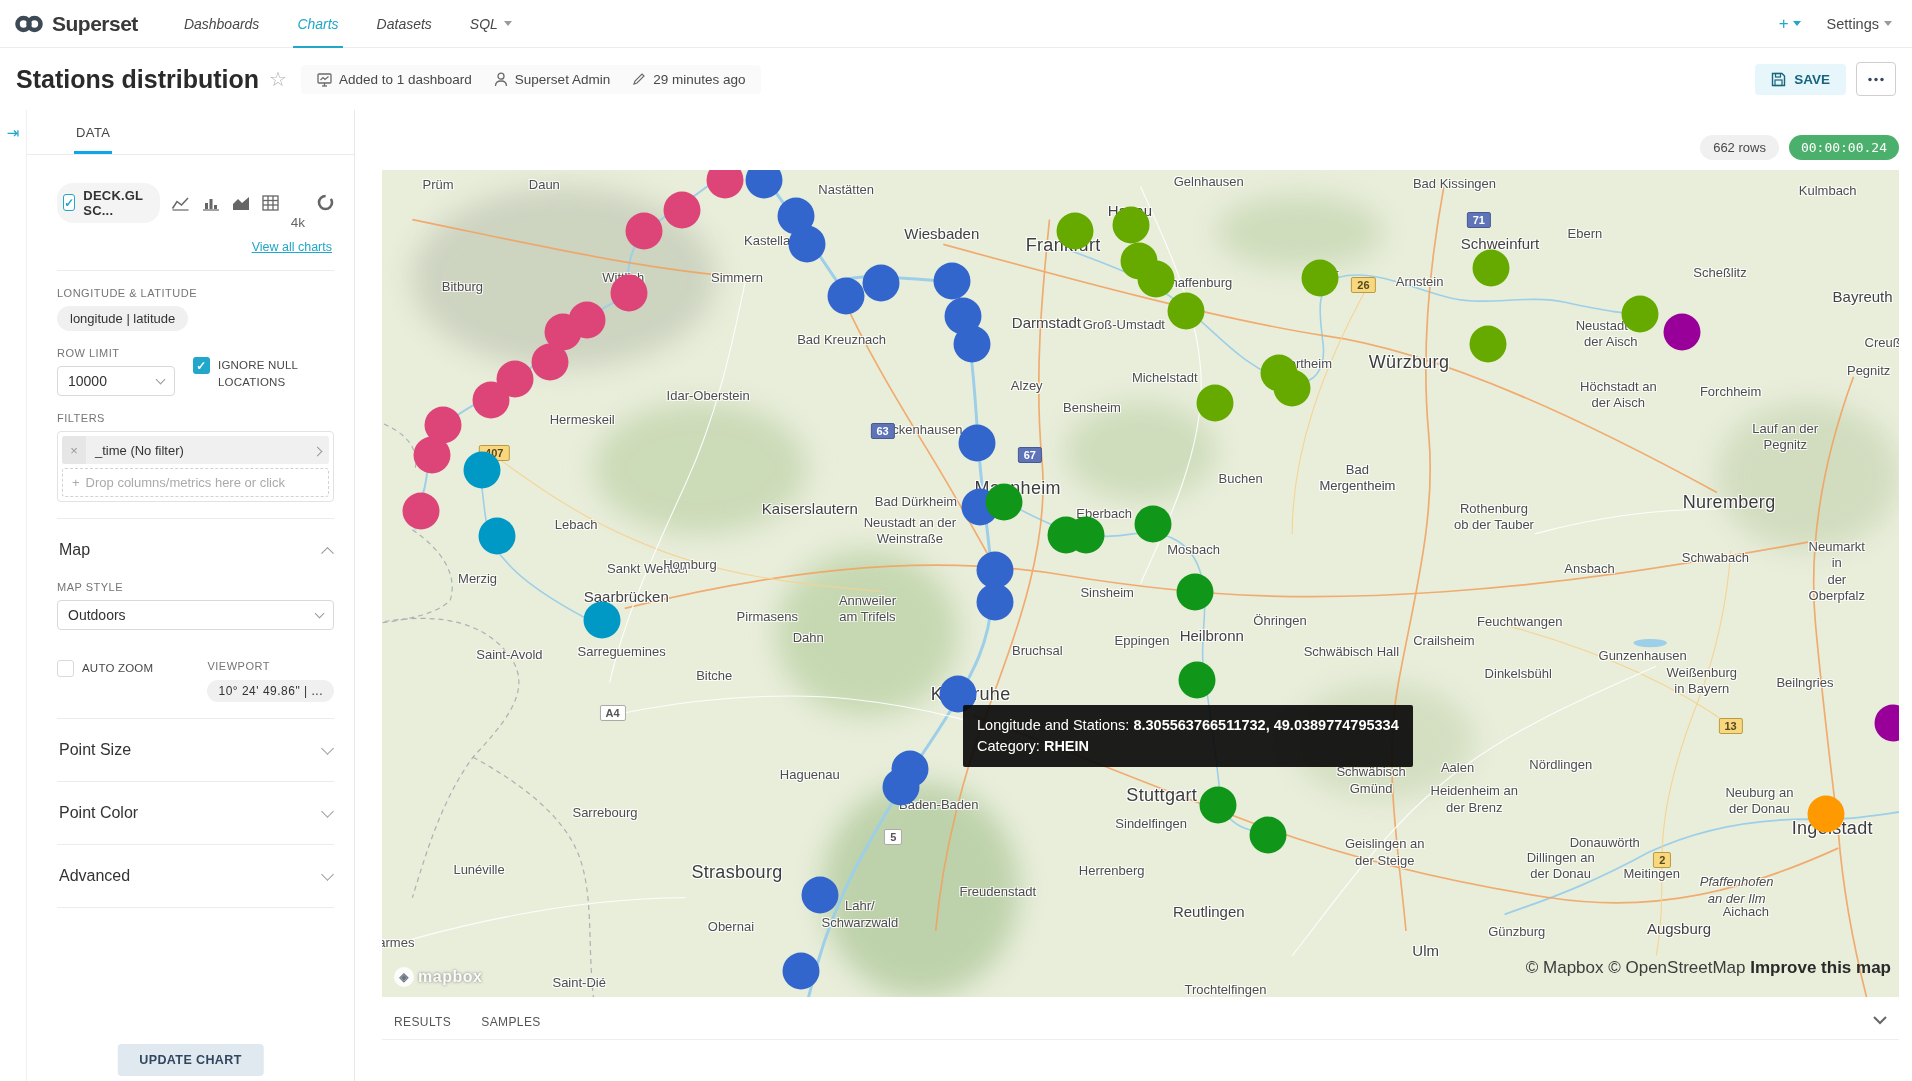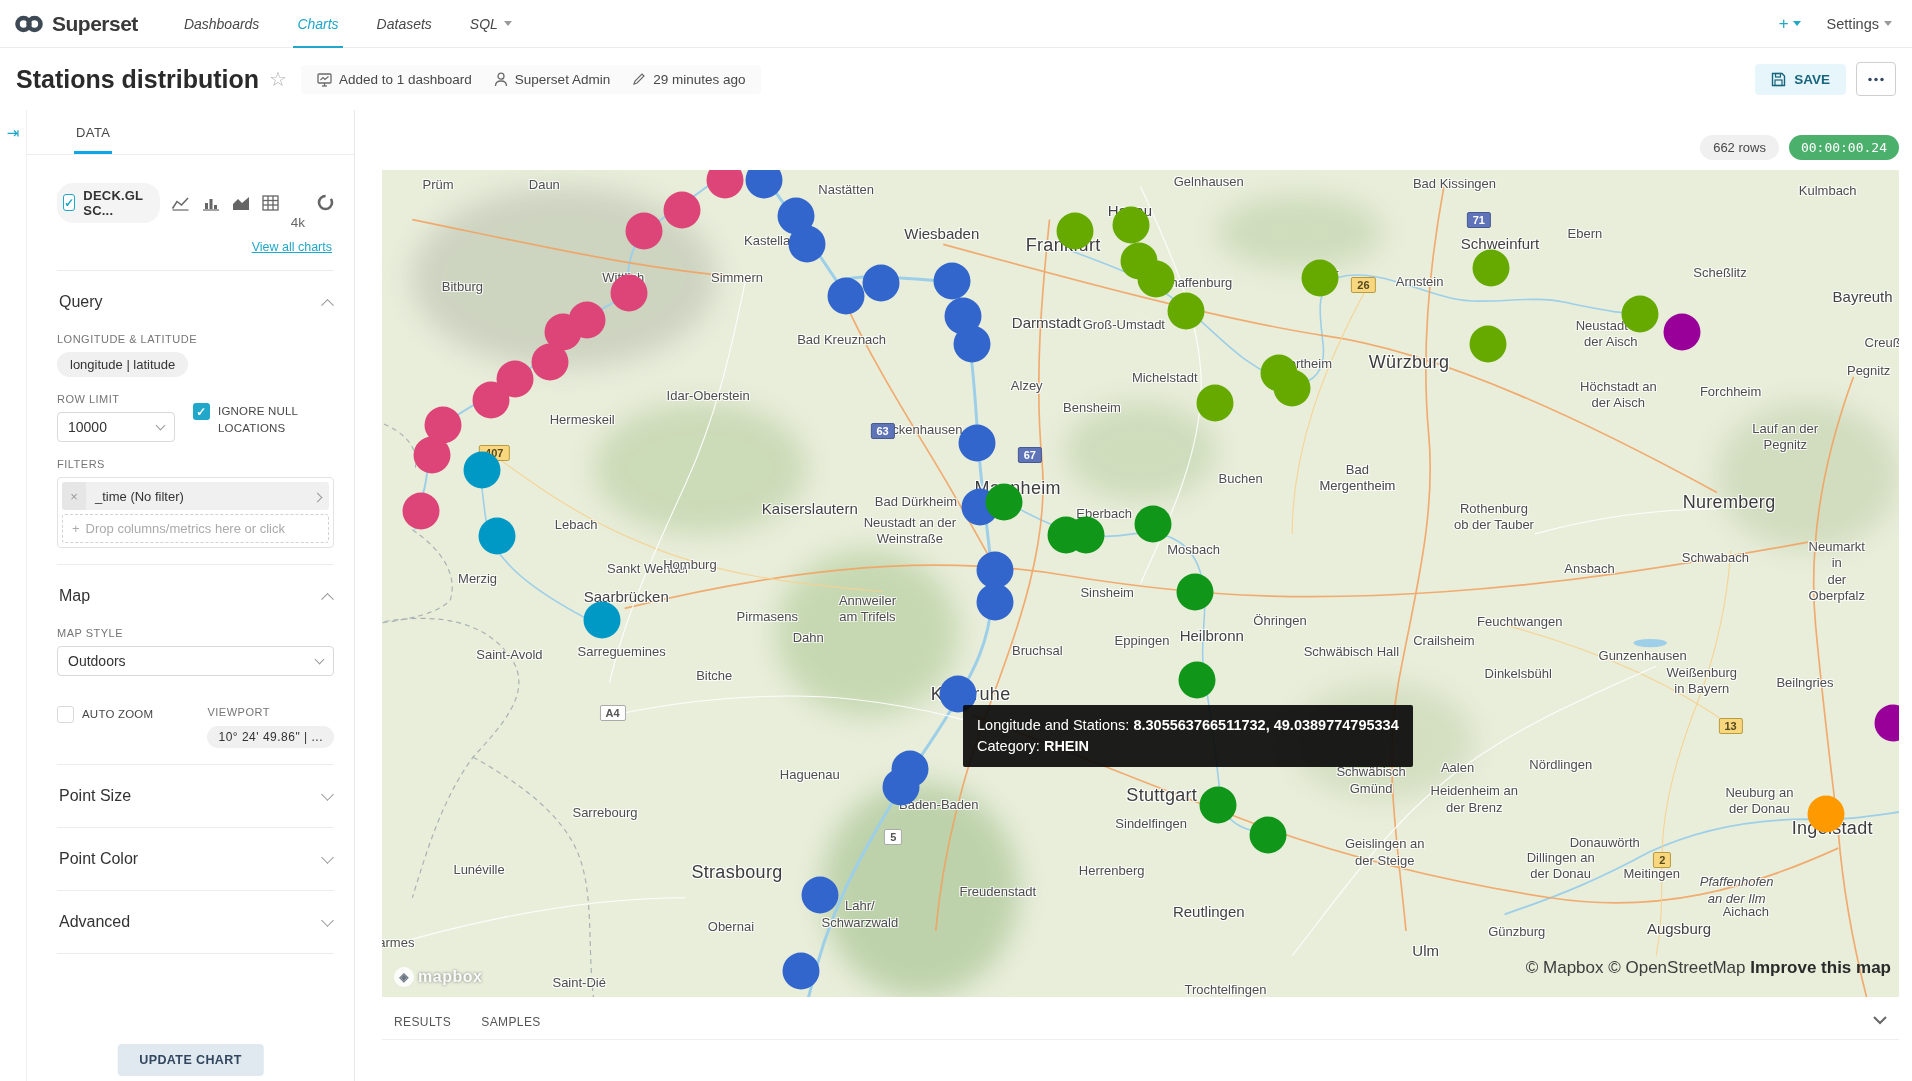--- a/index.html
+++ b/index.html
@@ -262,24 +262,20 @@
           <span class="viz-4k">4k</span>
           <svg class="icon-svg" width="17" height="17" viewBox="0 0 17 17">
               <circle cx="8.5" cy="8.5" r="6.5" fill="none" stroke="#666" stroke-width="2.6" stroke-dasharray="30 6"></circle>
             </svg>
         </div>
       </div>
       <a class="viewall">View all charts</a>
 
       <div class="divider"></div>
 
-      <div class="sec-head">
-        <span>Query</span>
-        <span class="chev up"></span>
-      </div>
 
       <div class="ctl-label">LONGITUDE &amp; LATITUDE</div>
       <span class="pill">longitude | latitude</span>
 
       <div class="two-col">
         <div>
           <div class="ctl-label">ROW LIMIT</div>
           <div class="select rowlimit">
             <span>10000</span>
             <span class="chev down"></span>

